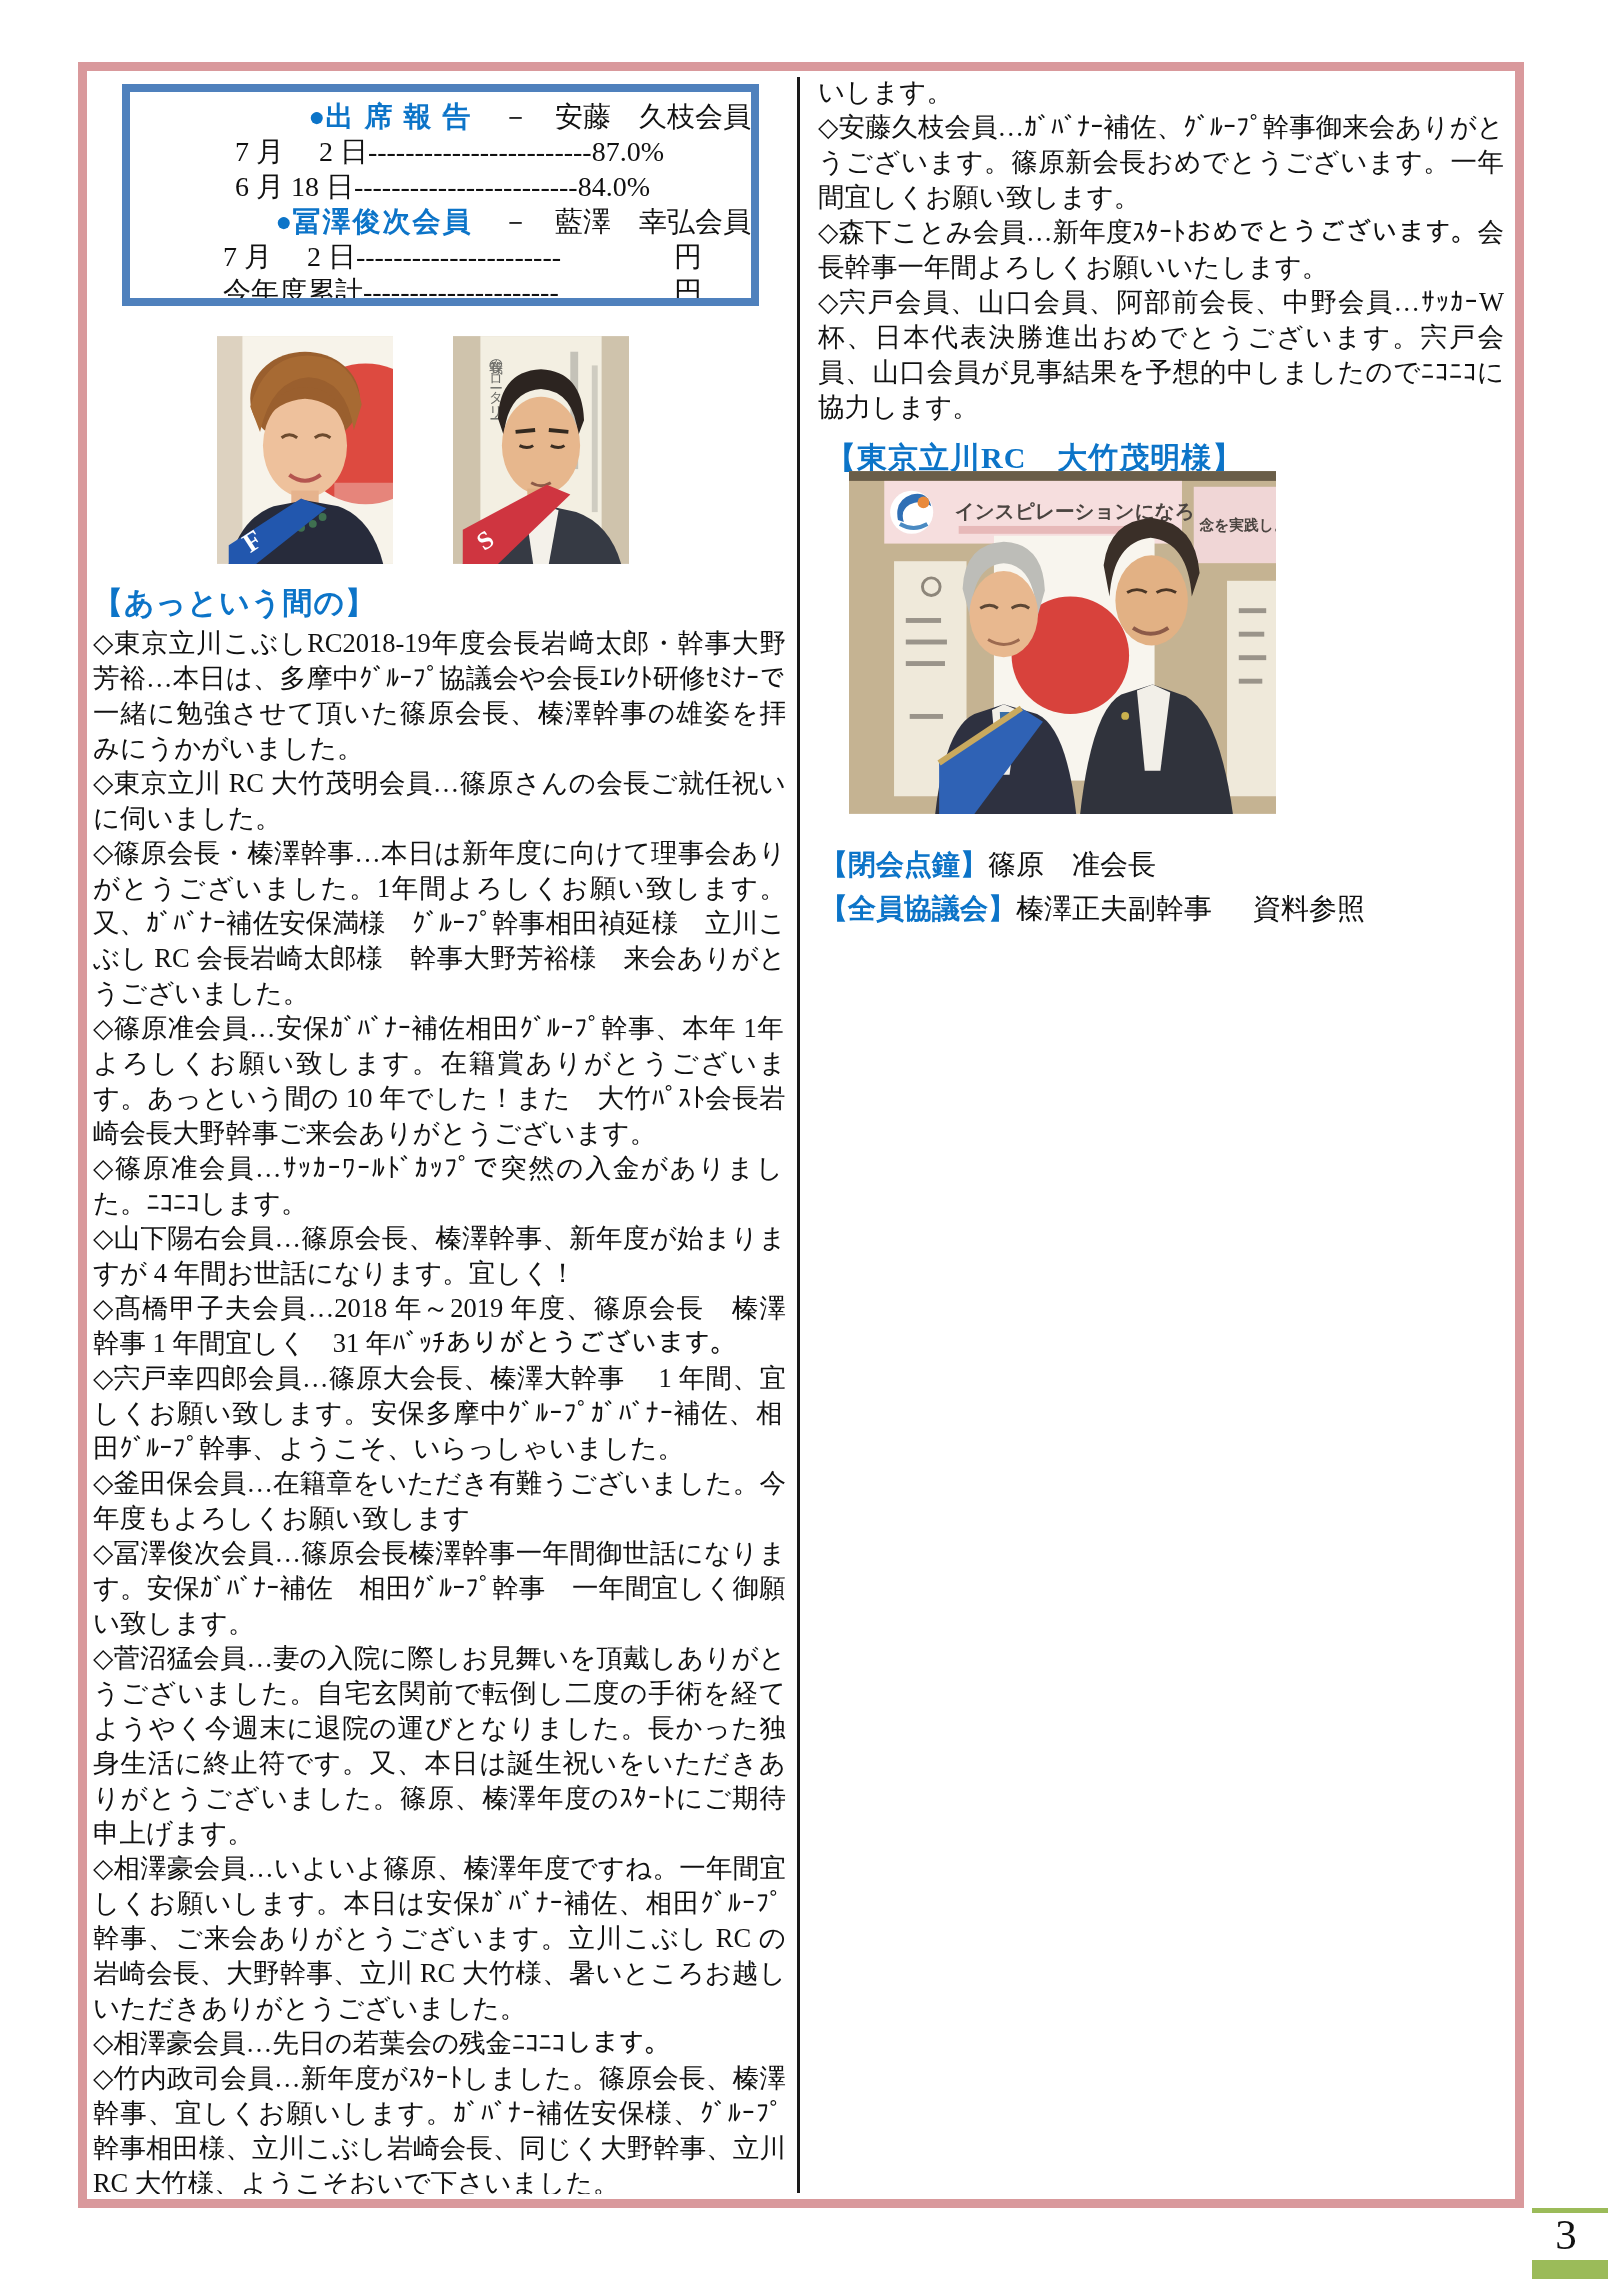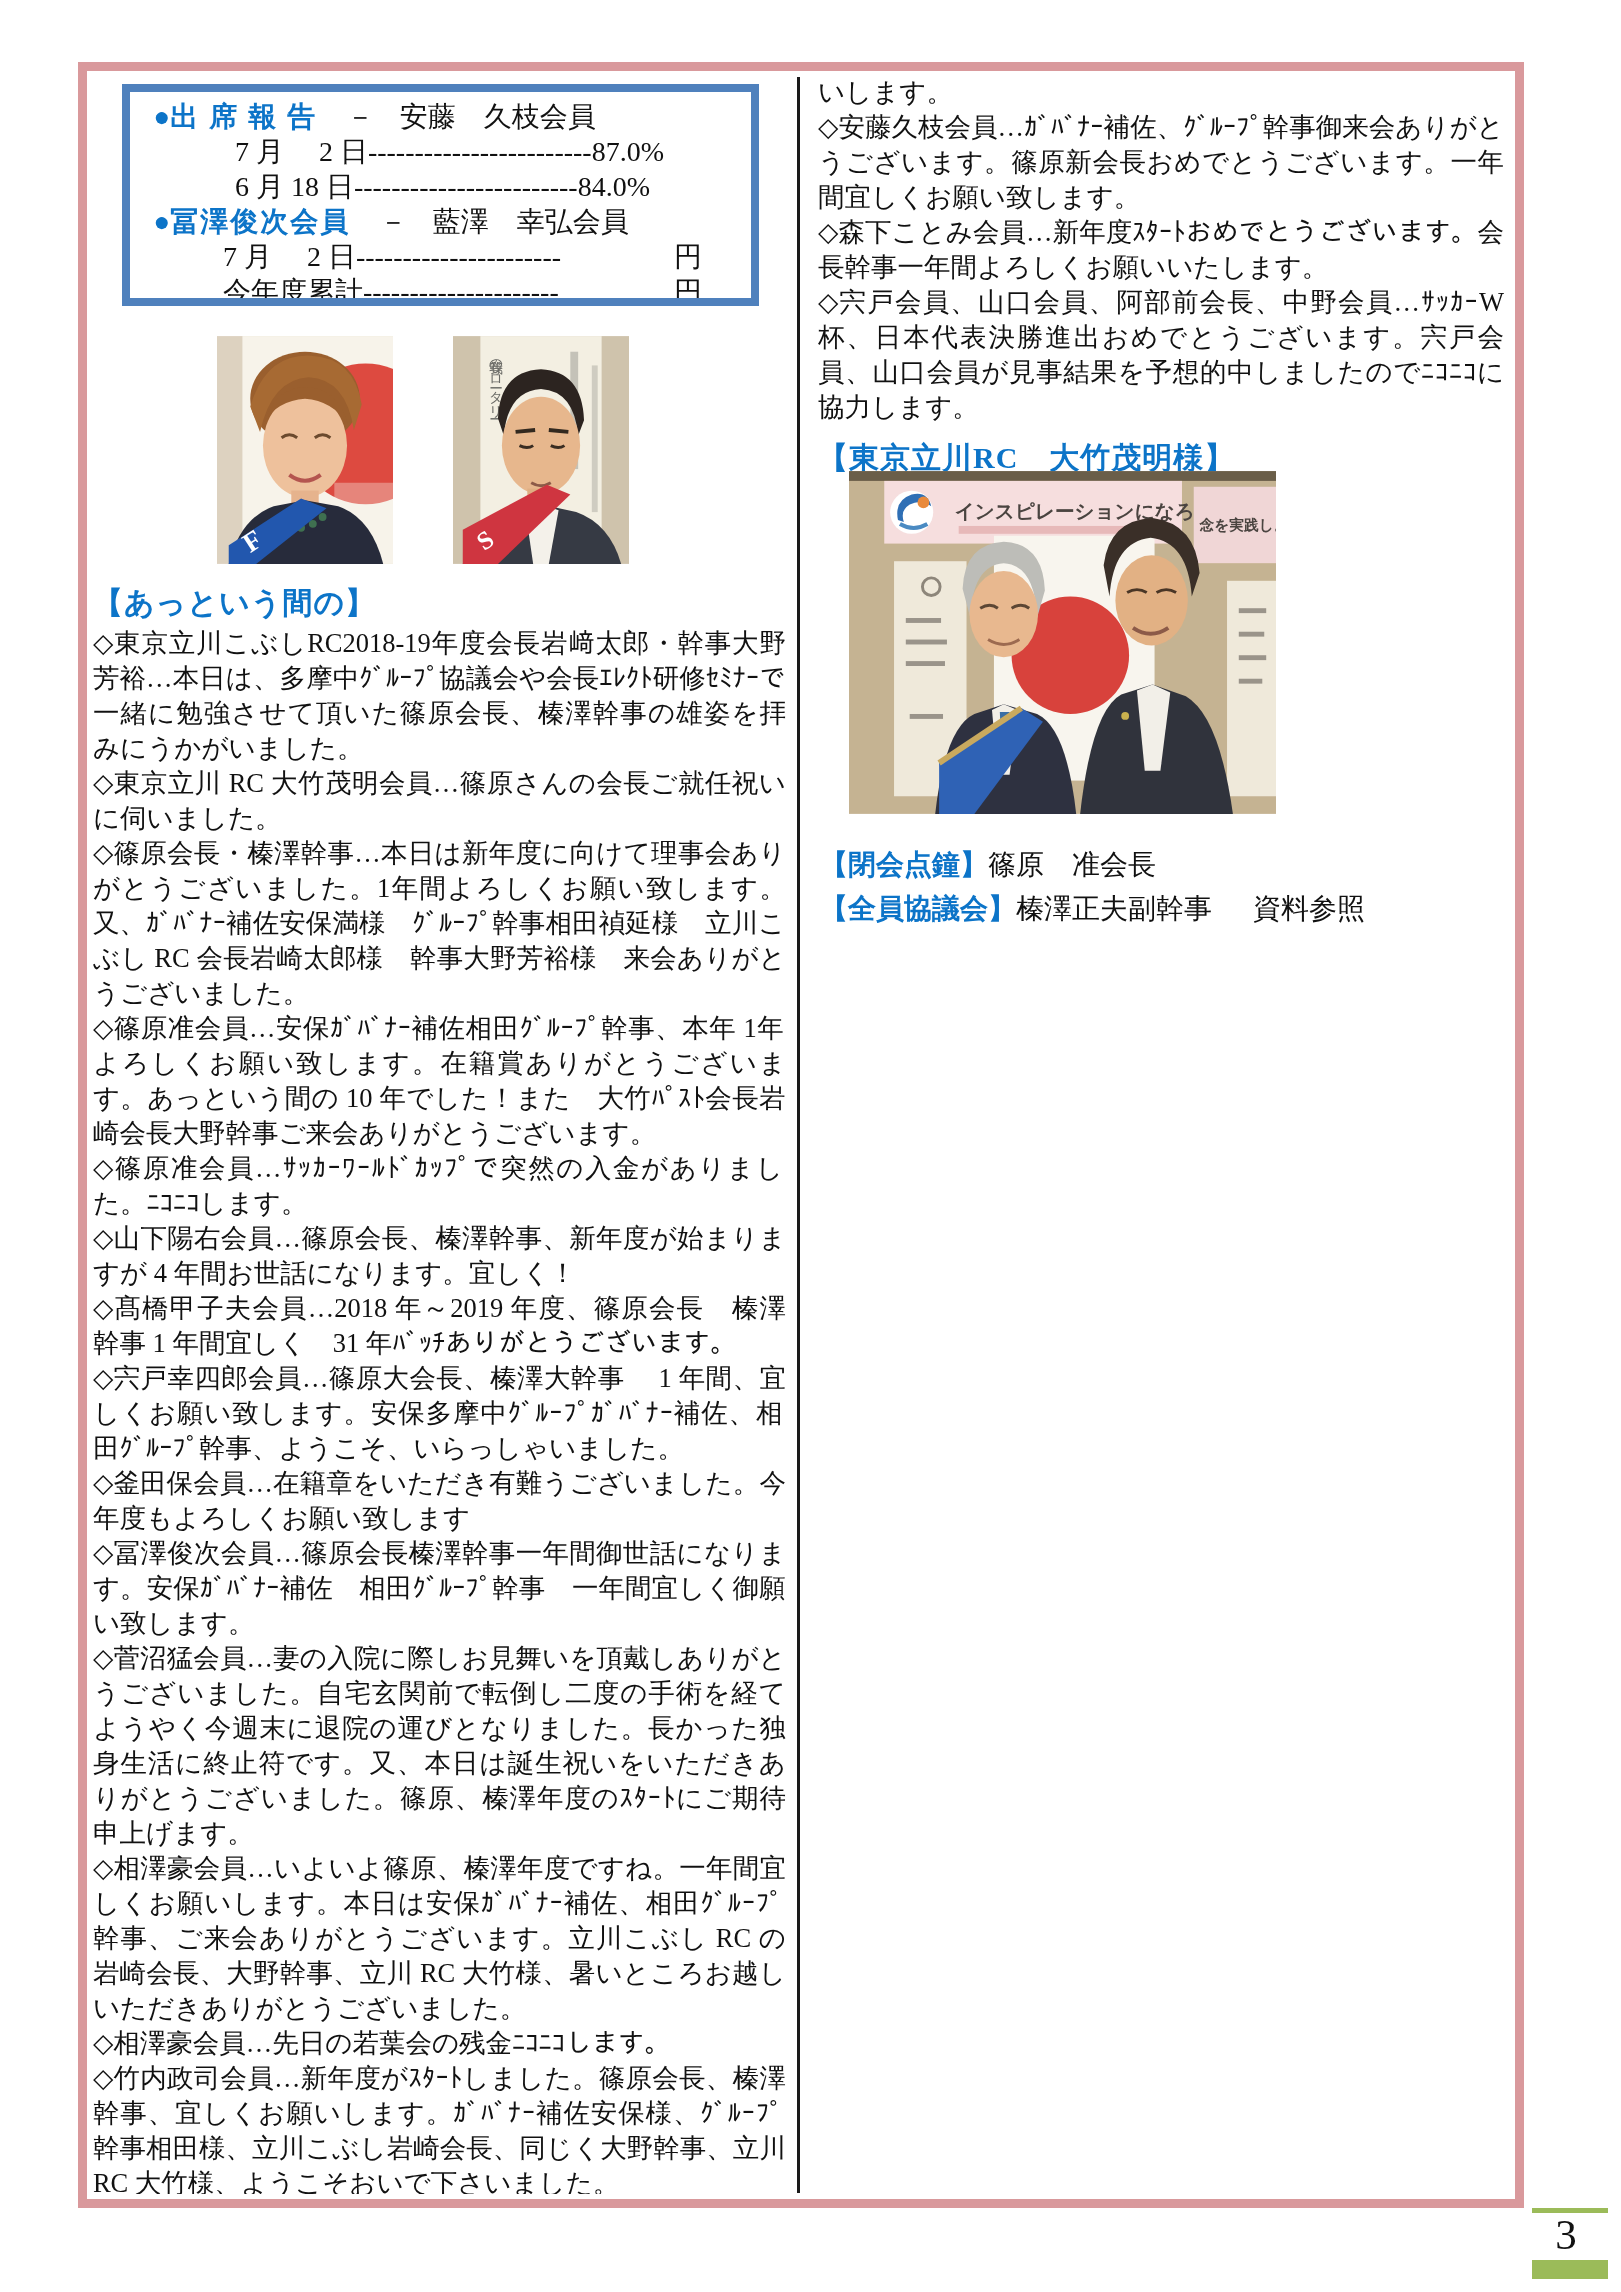--- a/index.html
+++ b/index.html
@@ -15,21 +15,21 @@
   .divider{
     position:absolute;left:710px;top:5.9px;bottom:5.9px;width:2.9px;background:#1a1a1a;
   }
   
   .col-left{position:absolute;left:5.9px;top:0;width:698px;height:2126px;}
   .stats-box{
     position:absolute;left:29px;top:12.7px;width:637px;height:222px;
     border:8.8px solid #4f81bd;box-sizing:border-box;padding-top:7.8px;
     font-size:28px;line-height:35px;white-space:nowrap;overflow:hidden;
   }
-  .box-headrow{padding-left:23.5px;}
+  .box-headrow{padding-left:23.5px;text-align:right;}
   .box-bullet{color:#0c74c8;font-weight:bold;}
   .box-label{color:#0c74c8;font-weight:bold;letter-spacing:2px;}
   .box-sep{padding:0 25.5px 0 29px;}
   .box-daterow{padding-left:93px;margin-left:12px;}
   .box-yenrow{display:flex;justify-content:space-between;padding-left:93px;padding-right:49px;}
   .portraits{position:absolute;left:0;top:265px;width:698px;height:235px;}
   .portrait{position:absolute;top:0;width:176px;height:228px;}
   .portrait.p1{left:124px;}
   .portrait.p2{left:360px;}
   .section-heading{
@@ -39,21 +39,21 @@
   .left-text{
     position:absolute;left:0;top:555px;width:693px;height:1568px;overflow:hidden;
   }
   p.entry{
     margin:0;font-size:26.5px;line-height:35px;text-align:justify;
     overflow-wrap:anywhere;
   }
   
   .col-right{position:absolute;left:731px;top:0;width:688px;height:2126px;}
   .right-text{position:absolute;left:0;top:3.9px;width:686px;}
-  .h-visitor{position:absolute;left:0;top:367px;}
+  .h-visitor{position:absolute;left:8px;top:367px;}
   .group-photo{position:absolute;left:31px;top:400px;width:427px;height:343px;}
   .meeting-rows{position:absolute;left:2px;top:772px;font-size:28px;line-height:44px;white-space:nowrap;}
   .row-label{color:#0c74c8;font-weight:bold;}
   .row-note{margin-left:41px;}
   
   .pn-line{position:absolute;left:1532px;top:2208px;width:76px;height:4.9px;background:#9bbb59;}
   .pn-num{position:absolute;left:1524px;top:2211px;width:84px;text-align:center;font-size:43px;line-height:47px;color:#111;}
   .pn-bar{position:absolute;left:1532px;top:2260px;width:76px;height:18.6px;background:#9bbb59;}
   svg{display:block;}
 </style>

